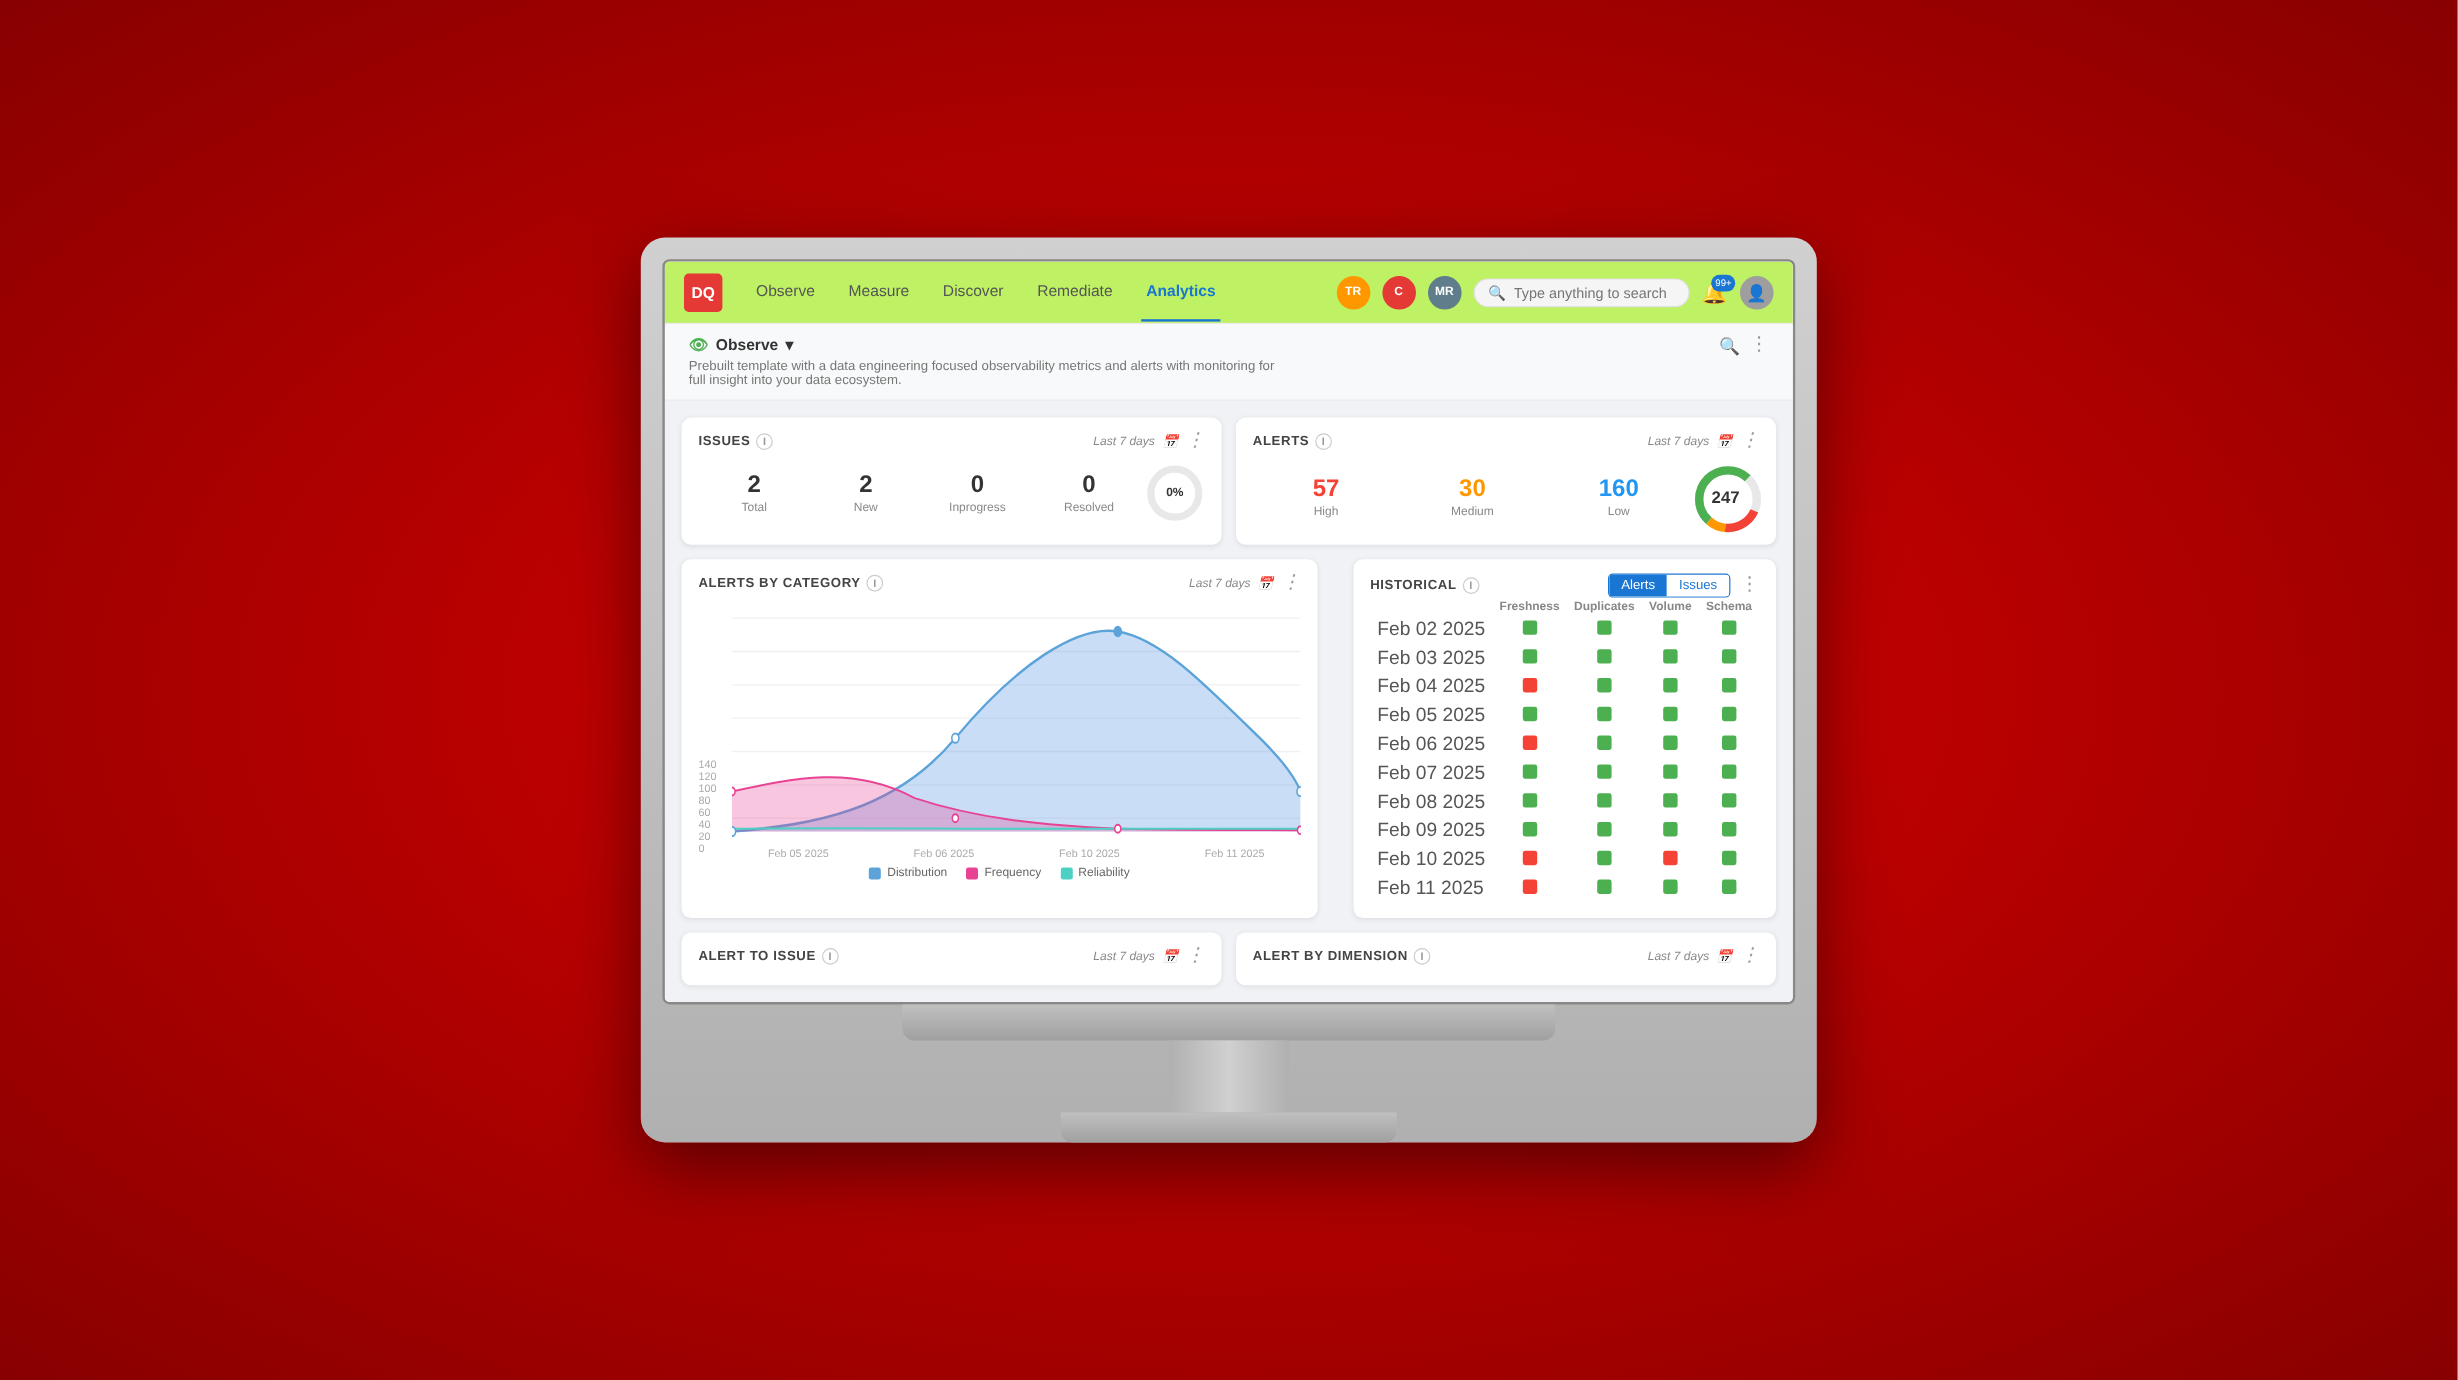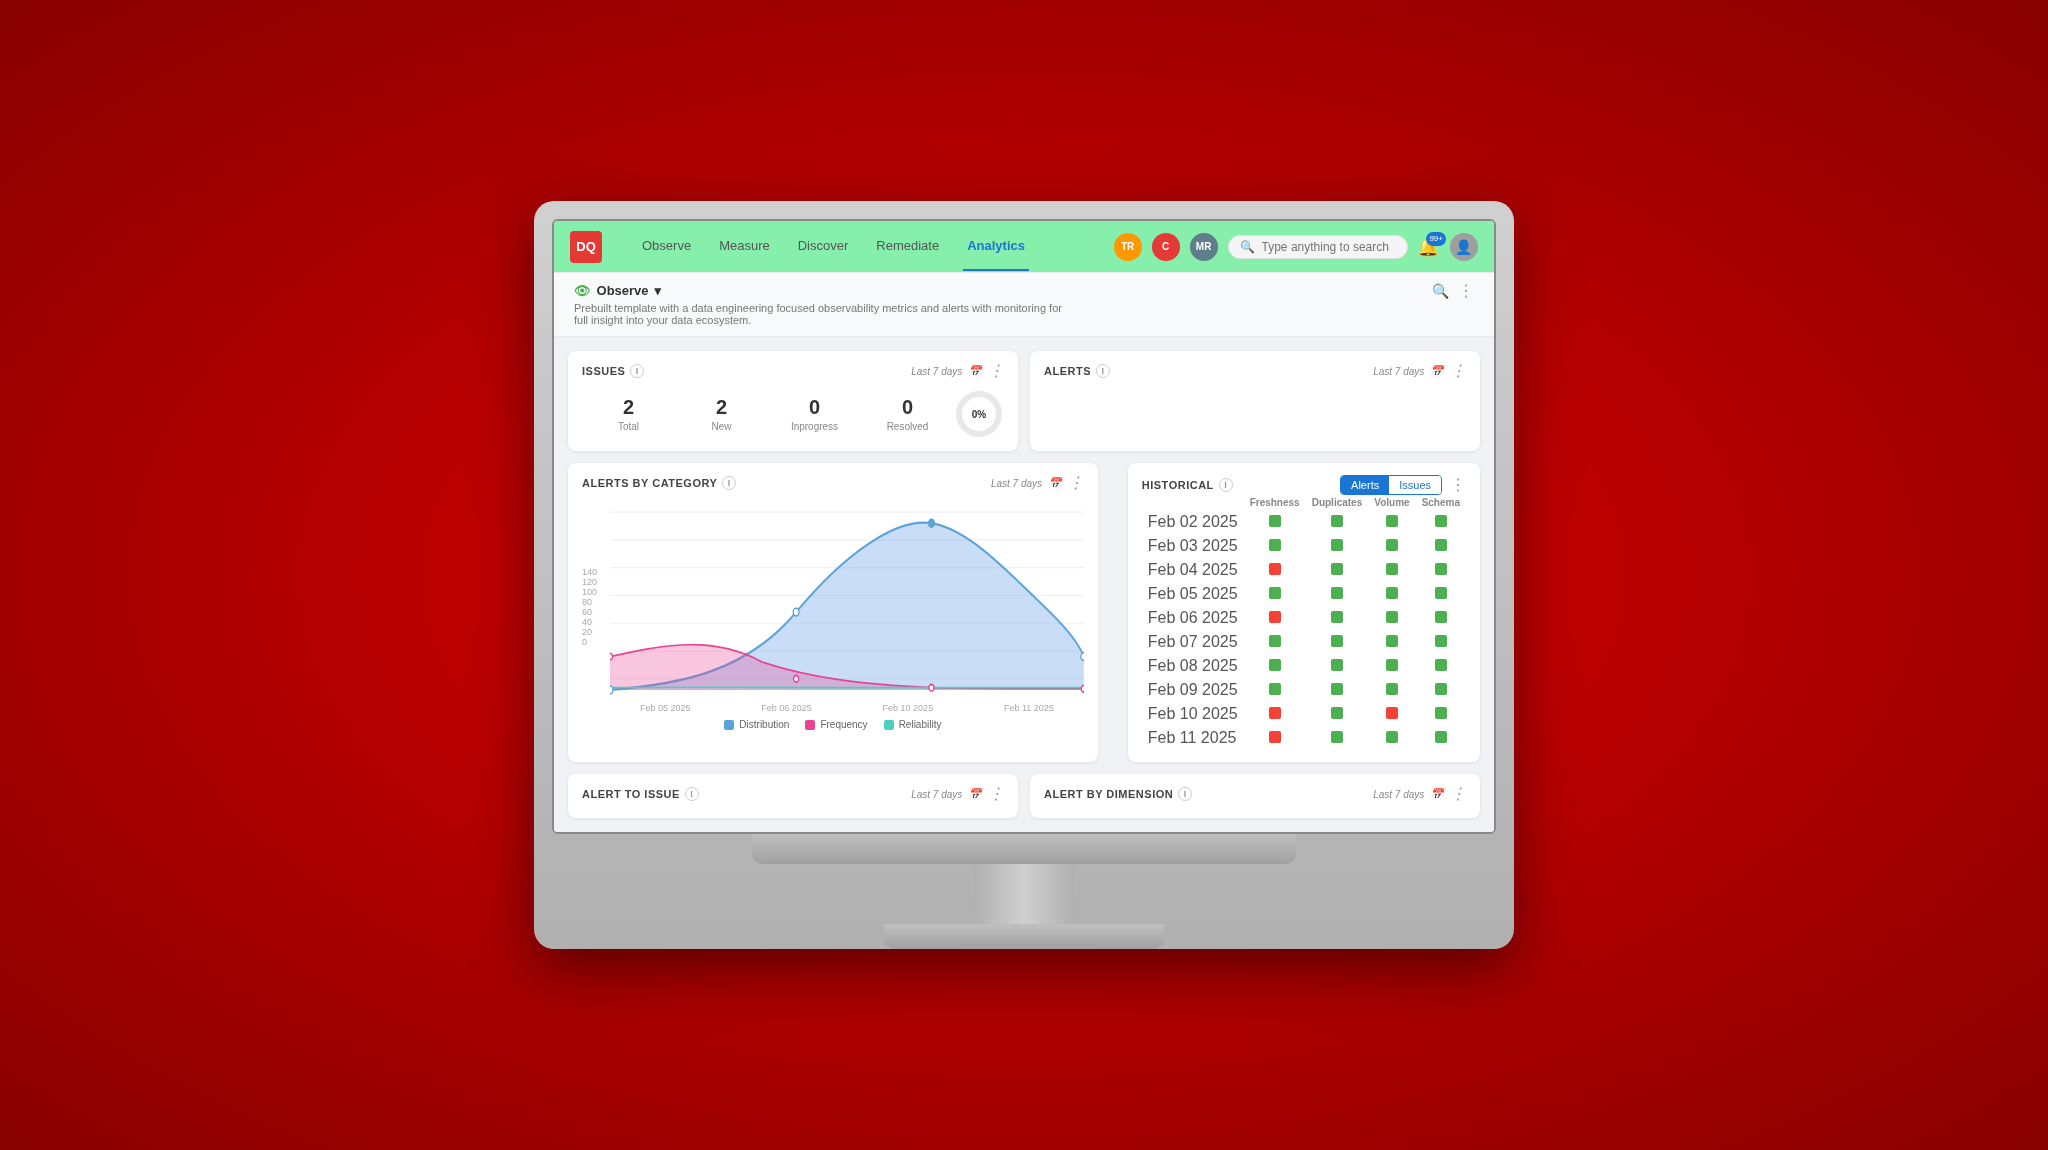--- a/index.html
+++ b/index.html
@@ -53,25 +53,25 @@
     
     .app {
       background: #ffffff;
       min-height: 360px;
     }
 
     
     .top-nav {
       display: flex;
       align-items: center;
-      background: #86efac;
+      background: #bef264;
       border-bottom: 1px solid #e8e8e8;
       padding: 0 16px;
       height: 52px;
-      gap: 36px;
+      gap: 24px;
     }
 
     .logo-box {
       width: 32px;
       height: 32px;
       background: #e53935;
       border-radius: 4px;
       display: flex;
       align-items: center;
       justify-content: center;
@@ -443,21 +443,21 @@
     }
 
     
     .y-labels {
       position: absolute;
       left: 0;
       top: 0;
       height: 100%;
       display: flex;
       flex-direction: column;
-      justify-content: center;
+      justify-content: flex-end;
       font-size: 9px;
       color: #aaa;
       padding: 4px 0;
     }
 
     .x-labels {
       display: flex;
       justify-content: space-between;
       font-size: 9px;
       color: #aaa;
@@ -578,20 +578,43 @@
             <div class="card-title">
               <span>ALERTS</span>
               <span class="info-icon">i</span>
             </div>
             <div class="card-meta">
               <span>Last 7 days</span>
               <span class="calendar-icon">📅</span>
               <span class="three-dots">⋮</span>
             </div>
           </div>
+          <div class="alerts-stats">
+            <div class="stat-item">
+              <div class="stat-num" style="color:#f44336;">57</div>
+              <div class="stat-label">High</div>
+            </div>
+            <div class="stat-item">
+              <div class="stat-num" style="color:#ff9800;">30</div>
+              <div class="stat-label">Medium</div>
+            </div>
+            <div class="stat-item">
+              <div class="stat-num" style="color:#2196f3;">160</div>
+              <div class="stat-label">Low</div>
+            </div>
+            <div class="alerts-donut">
+              <svg viewBox="0 0 60 60" width="60" height="60">
+                <circle cx="30" cy="30" r="24" fill="none" stroke="#e8e8e8" stroke-width="7"></circle>
+                <circle cx="30" cy="30" r="24" fill="none" stroke="#f44336" stroke-width="7" stroke-dasharray="30 121" stroke-dashoffset="-10"></circle>
+                <circle cx="30" cy="30" r="24" fill="none" stroke="#ff9800" stroke-width="7" stroke-dasharray="15 121" stroke-dashoffset="-40"></circle>
+                <circle cx="30" cy="30" r="24" fill="none" stroke="#4caf50" stroke-width="7" stroke-dasharray="76 151" stroke-dashoffset="-55"></circle>
+              </svg>
+              <div class="alerts-donut-num">247</div>
+            </div>
+          </div>
         </div>
 
         <div class="charts-row">
 
           <div class="card">
             <div class="card-header">
               <div class="card-title">
                 <span>ALERTS BY CATEGORY</span>
                 <span class="info-icon">i</span>
               </div>

